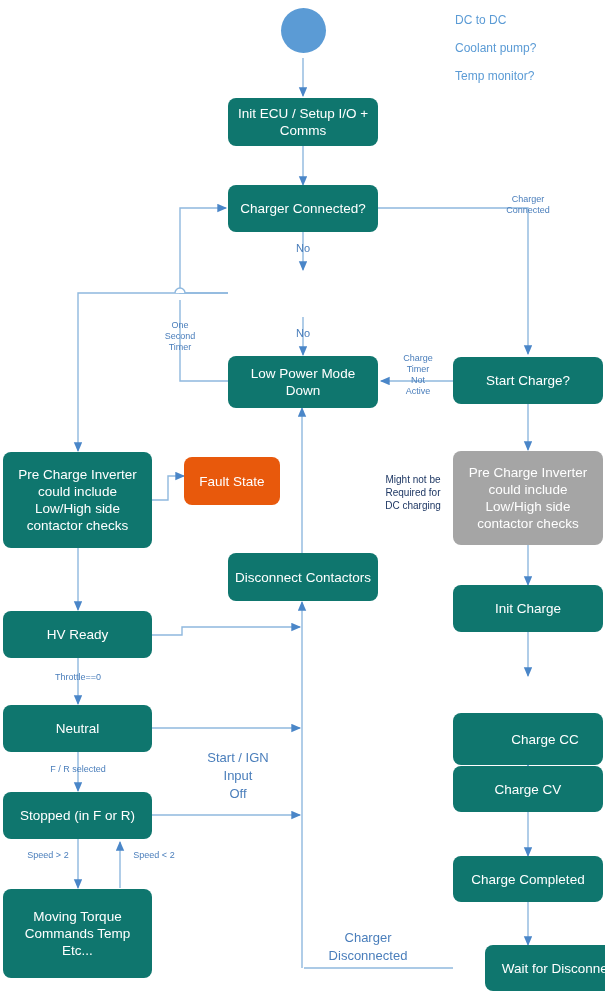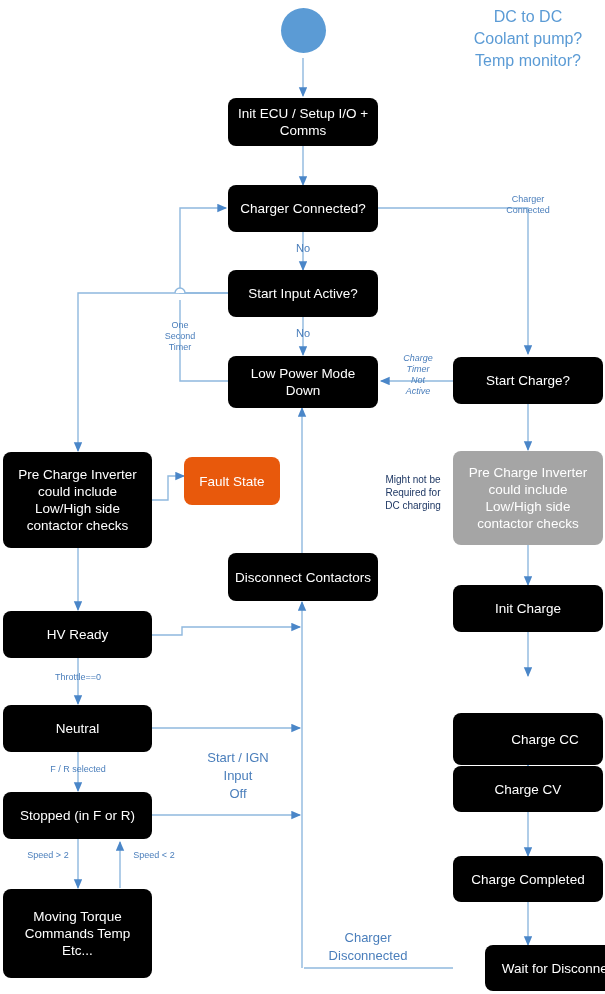--- a/index.html
+++ b/index.html
@@ -12,35 +12,35 @@
   svg.edges{position:absolute;left:0;top:0;width:605px;height:994px;}
 
   .node{
     position:absolute;box-sizing:border-box;
     border-radius:8px;
     display:flex;align-items:center;justify-content:center;
     text-align:center;color:#ffffff;
     font-size:13.5px;line-height:17px;
     padding:2px 6px;
   }
-  .node.green{background:#000000;}
+  .node.green{background:#0f766e;}
   .node.gray{background:#A5A5A5;}
   .node.orange{background:#E8590C;}
   .node.circle{background:#5B9BD5;border-radius:50%;}
 
   .elabel{
     position:absolute;color:#4A7EBB;
     font-size:11px;line-height:13px;text-align:center;
     white-space:pre-line;
   }
   .elabel.small{font-size:9px;line-height:11px;}
   .elabel.dark{color:#1F3864;}
   .note{
     position:absolute;color:#5B9BD5;
-    font-size:16px;line-height:22px;text-align:center;white-space:pre-line;
+    font-size:12px;line-height:28px;white-space:pre-line;
   }
 </style>
 </head>
 <body>
 
 <div id="stage">
 
   <svg class="edges" viewBox="0 0 605 994" xmlns="http://www.w3.org/2000/svg">
     <defs>
       <marker id="ah" markerWidth="8" markerHeight="8" refX="6.2" refY="3" orient="auto" markerUnits="strokeWidth">
@@ -102,21 +102,20 @@
 
     <path d="M175,293 A5,5 0 0 1 185,293" stroke="#8FB8DE" stroke-width="1.4" fill="#ffffff"></path>
   </svg>
 
   <div class="node circle" style="left:281px;top:8px;width:45px;height:45px;"></div>
 
   <div class="node green" style="left:228px;top:98px;width:150px;height:48px;">Init ECU / Setup I/O + Comms</div>
 
   <div class="node green" style="left:228px;top:185px;width:150px;height:47px;">Charger Connected?</div>
 
-  <div class="node green" style="left:228px;top:270px;width:150px;height:47px;">Start Input Active?</div>
 
   <div class="node green" style="left:228px;top:356px;width:150px;height:52px;">Low Power Mode Down</div>
 
   <div class="node green" style="left:453px;top:357px;width:150px;height:47px;">Start Charge?</div>
 
   <div class="node green" style="left:3px;top:452px;width:149px;height:96px;">Pre Charge Inverter could include Low/High side contactor checks</div>
 
   <div class="node orange" style="left:184px;top:457px;width:96px;height:48px;">Fault State</div>
 
   <div class="node gray" style="left:453px;top:451px;width:150px;height:94px;">Pre Charge Inverter could include Low/High side contactor checks</div>
@@ -149,21 +148,21 @@
 Connected</div>
 
   <div class="elabel" style="left:288px;top:242px;width:30px;">No</div>
 
   <div class="elabel" style="left:288px;top:327px;width:30px;">No</div>
 
   <div class="elabel small" style="left:150px;top:320px;width:60px;">One
 Second
 Timer</div>
 
-  <div class="elabel small" style="left:392px;top:353px;width:52px;font-style:italic;">Charge
+  <div class="elabel small" style="left:392px;top:353px;width:52px;">Charge
 Timer
 Not
 Active</div>
 
   <div class="elabel dark small" style="left:370px;top:473px;width:86px;font-size:10px;line-height:13px;text-align:center;">Might not be
 Required for
 DC charging</div>
 
   <div class="elabel small" style="left:38px;top:672px;width:80px;">Throttle==0</div>
 

